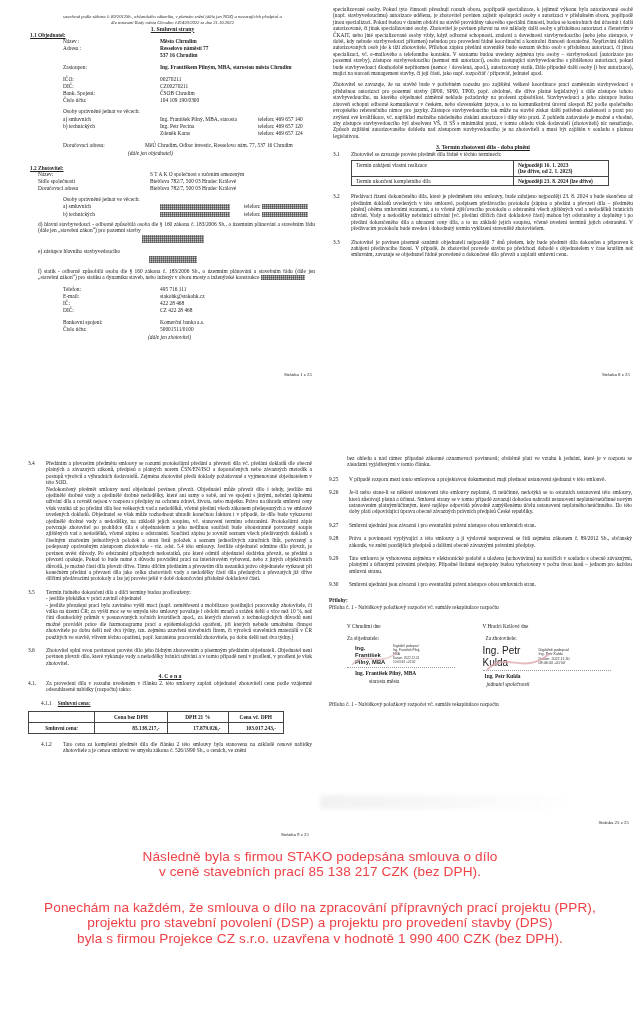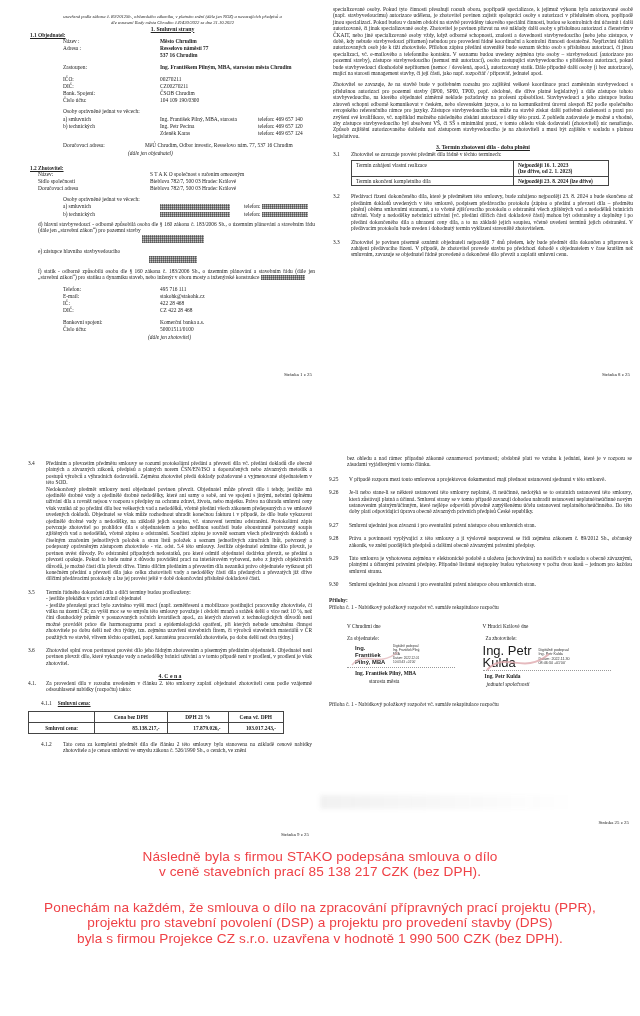--- a/index.html
+++ b/index.html
@@ -79,21 +79,21 @@
   .att{margin-top:1px !important}
   .sigs{display:flex;margin-top:12px;position:relative}
   .sig{position:relative}
   .sig-l{margin-left:18px;width:132px}
   .sig-r{margin-left:4px;width:150px}
   .place{font-size:5.2px}
   .party{font-size:5.2px;margin-top:6px !important}
   .sigrow{display:flex;gap:4px;margin-top:4px;position:relative;align-items:center}
   .scr-l{font-family:"Liberation Sans",sans-serif;font-size:5.8px;line-height:6.6px;font-weight:700;
          white-space:pre-line;flex:0 0 34px;margin-left:8px}
-  .scr-r{font-family:"Liberation Sans",sans-serif;font-size:13px;line-height:11.5px;font-weight:500;
+  .scr-r{font-family:"Liberation Sans",sans-serif;font-size:10px;line-height:11.5px;font-weight:500;
          white-space:pre-line;flex:0 0 52px;color:#1a1a1a}
   .stamp{font-family:"Liberation Sans",sans-serif;font-size:3.1px;line-height:3.9px;color:#333;white-space:pre-line}
   .stamp-r{font-size:3.7px;line-height:4.6px}
   .dot{border-bottom:1px dotted #999;margin-top:2px}
   .dot-l{width:108px}
   .dot-r{width:128px}
   .sg-name{font-weight:700;text-align:left;margin:2px 0 0 8px !important}
   .sg-role{margin:1px 0 0 22px !important}
   .sg-role.i{font-style:italic}
   .flourish{position:absolute;pointer-events:none}
@@ -390,14 +390,14 @@
   <div class="pf">Stránka 25 z 25</div>
 </section>
 
 <div class="artifact"></div>
 
 <div class="commentary" style="color: rgb(239, 65, 70);">
   <p class="cm">Následně byla s firmou STAKO podepsána smlouva o dílo
 v ceně stavebních prací 85 138 217 CZK (bez DPH).</p>
   <p class="cm" style="margin-bottom:22px">Ponechám na každém, že smlouva o dílo na zpracování přípravných prací projektu (PPR),
 projektu pro stavební povolení (DSP) a projektu pro provedení stavby (DPS)
-byla s firmou Projekce CZ s.r.o.  uzavřena v hodnotě 1 990 500 CZK (bez DPH).</p>
+byla s firmou Projekce CZ s.r.o.  uzavřena v hodnotě 1 990 400 CZK (bez DPH).</p>
 </div>
 
 </body></html>

